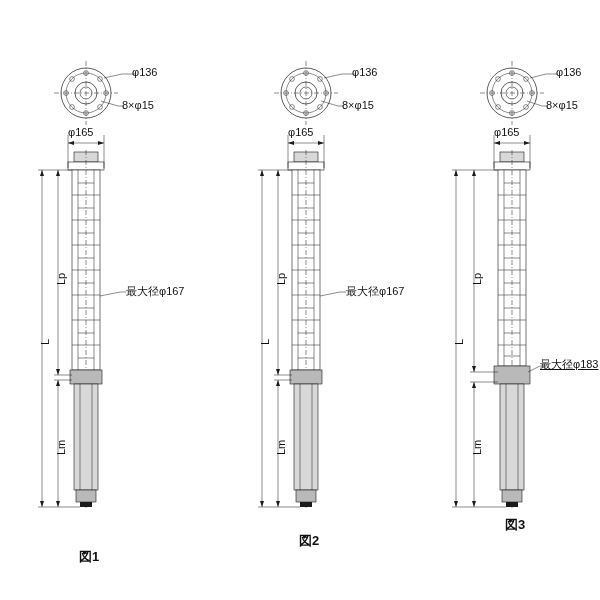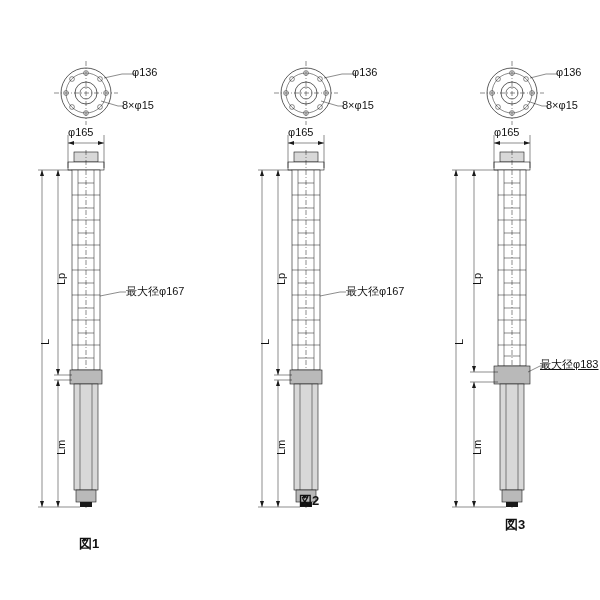--- a/index.html
+++ b/index.html
@@ -114,21 +114,21 @@
       </g>
     </svg>
 
     <div class="lbl" style="left:132px;top:66px;">φ136</div>
     <div class="lbl" style="left:122px;top:99px;">8×φ15</div>
     <div class="lbl" style="left:68px;top:126px;">φ165</div>
     <div class="lbl" style="left:126px;top:284px;">最大径φ167</div>
     <div class="vlbl" style="left:39px;top:345px;transform:rotate(-90deg);">L</div>
     <div class="vlbl" style="left:55px;top:285px;transform:rotate(-90deg);">Lp</div>
     <div class="vlbl" style="left:55px;top:455px;transform:rotate(-90deg);">Lm</div>
-    <div class="lbl lbl-b" style="left:79px;top:535px;">図1</div>
+    <div class="lbl lbl-b" style="left:79px;top:548px;">図1</div>
   </div>
 
   <div class="fig" style="left:200px;width:200px;">
     <svg width="200" height="600">
       <g>
         <circle class="ln" cx="106" cy="93" r="25"></circle>
         <circle class="ln-t" cx="106" cy="93" r="20"></circle>
         <circle class="ln" cx="106" cy="93" r="11"></circle>
         <circle class="fillw" cx="106" cy="93" r="6"></circle>
         <line class="ln-d" x1="74" y1="93" x2="138" y2="93"></line>
@@ -202,21 +202,21 @@
       </g>
     </svg>
 
     <div class="lbl" style="left:152px;top:66px;">φ136</div>
     <div class="lbl" style="left:142px;top:99px;">8×φ15</div>
     <div class="lbl" style="left:88px;top:126px;">φ165</div>
     <div class="lbl" style="left:146px;top:284px;">最大径φ167</div>
     <div class="vlbl" style="left:59px;top:345px;transform:rotate(-90deg);">L</div>
     <div class="vlbl" style="left:75px;top:285px;transform:rotate(-90deg);">Lp</div>
     <div class="vlbl" style="left:75px;top:455px;transform:rotate(-90deg);">Lm</div>
-    <div class="lbl lbl-b" style="left:99px;top:492px;">図2</div>
+    <div class="lbl lbl-b" style="left:99px;top:532px;">図2</div>
   </div>
 
   <div class="fig" style="left:400px;width:200px;">
     <svg width="200" height="600">
       <g>
         <circle class="ln" cx="112" cy="93" r="25"></circle>
         <circle class="ln-t" cx="112" cy="93" r="20"></circle>
         <circle class="ln" cx="112" cy="93" r="11"></circle>
         <circle class="fillw" cx="112" cy="93" r="6"></circle>
         <line class="ln-d" x1="80" y1="93" x2="144" y2="93"></line>

